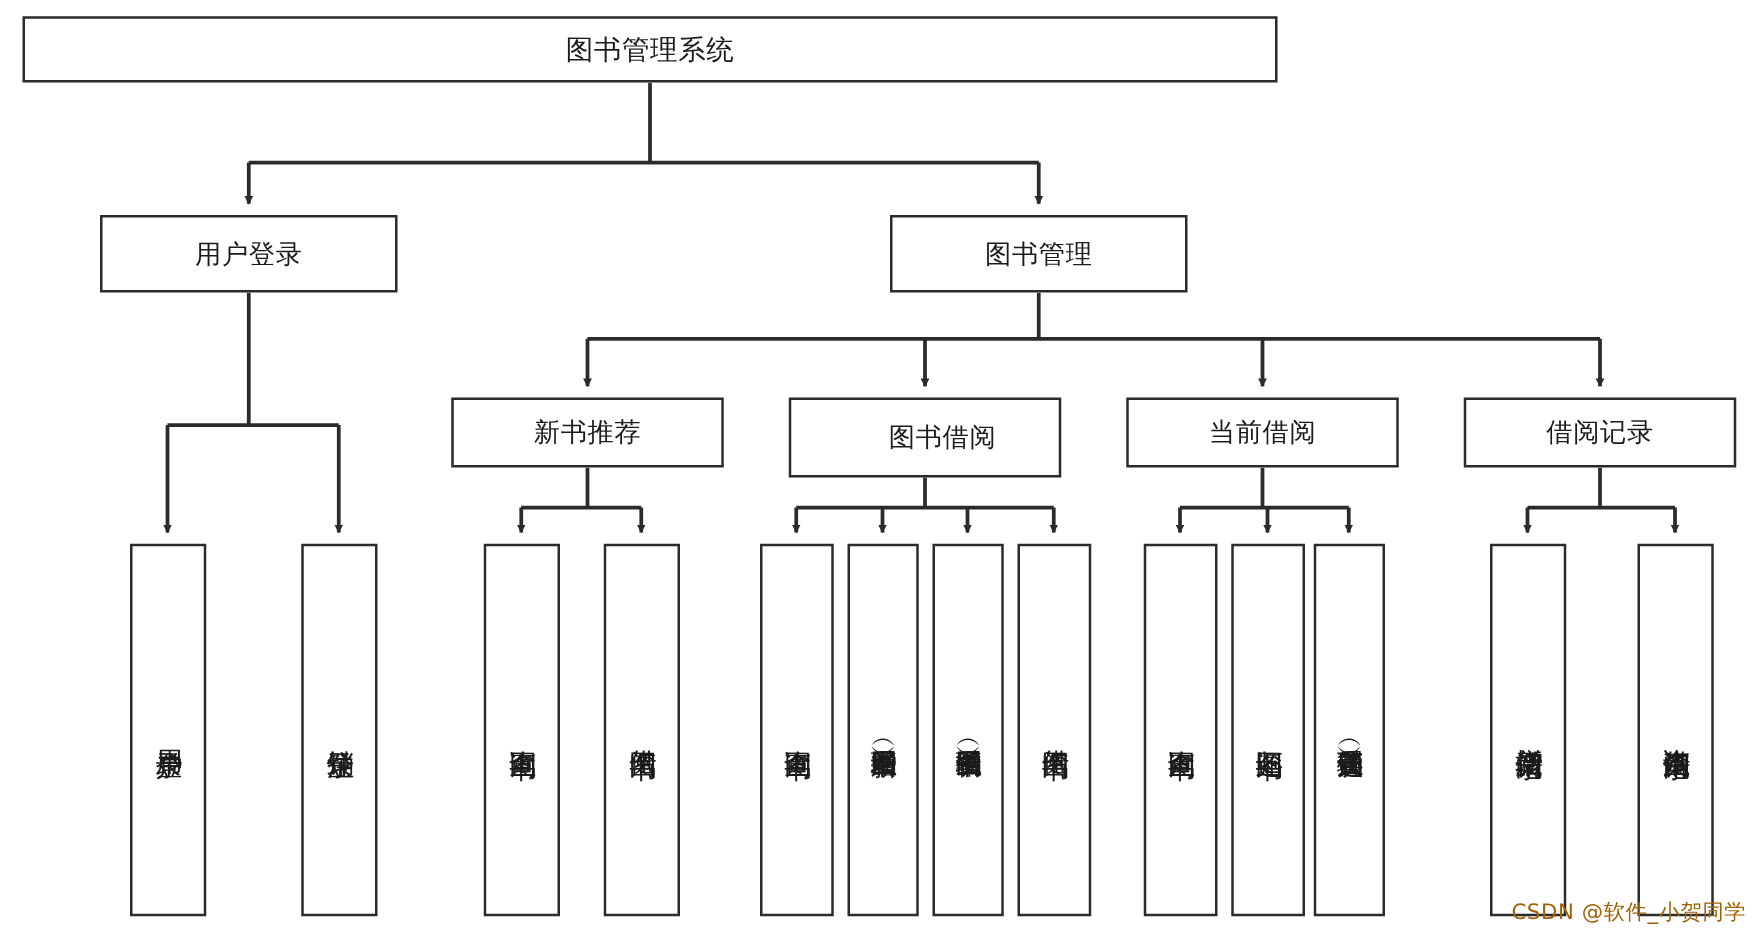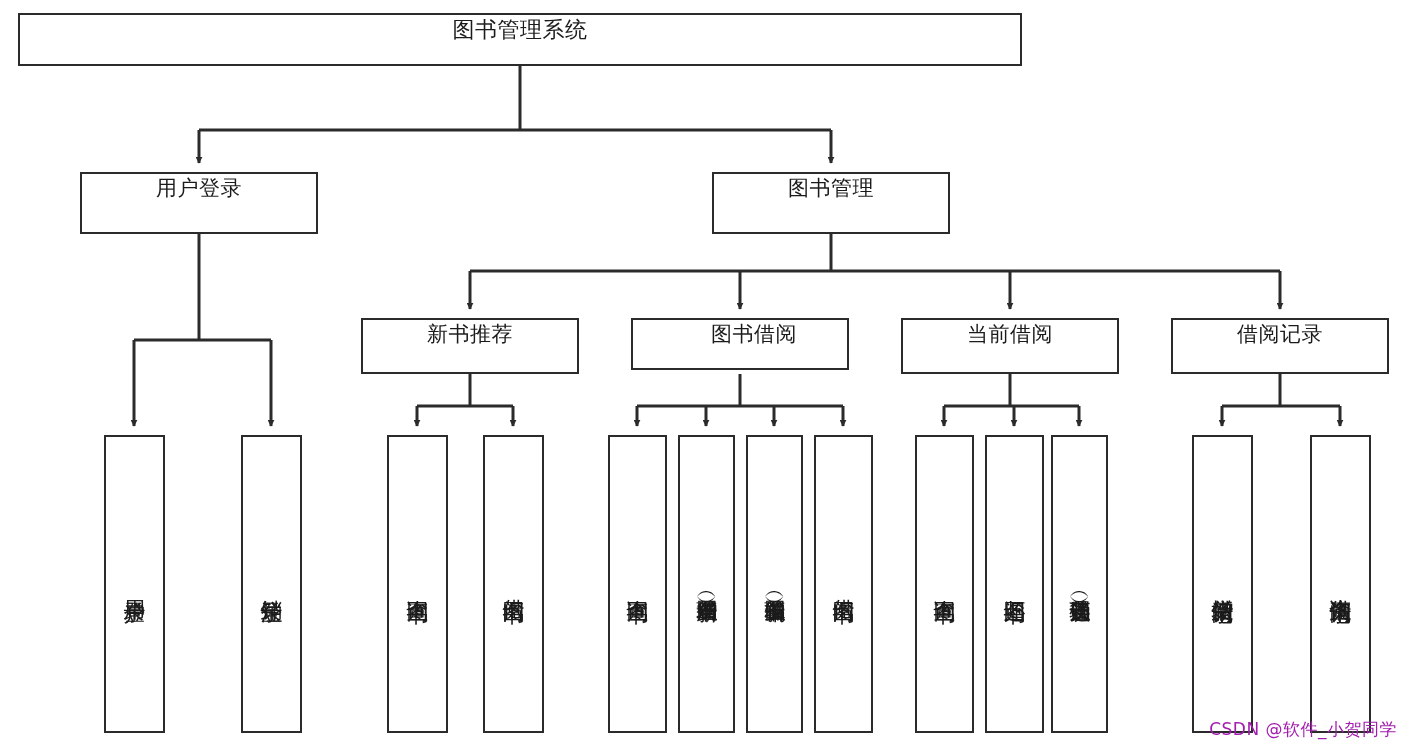--- a/index.html
+++ b/index.html
@@ -24,20 +24,21 @@
     width: 1405px;
     height: 747px;
     pointer-events: none;
   }
   .node {
     position: absolute;
     box-sizing: border-box;
     border: 2.5px solid #2b2b2b;
     background: #ffffff;
     display: flex;
+    align-items: center;
     justify-content: center;
     color: #1b1b1b;
   }
   .node-h {
     font-size: 21px;
     letter-spacing: 0.5px;
     white-space: nowrap;
   }
   .node-root .node-h {
     font-size: 22px;
@@ -58,21 +59,21 @@
   .vtext.tight {
     font-size: 21px;
     line-height: 1.1;
     letter-spacing: 0px;
   }
   .watermark {
     position: absolute;
     right: 8px;
     bottom: 6px;
     font-size: 17px;
-    color: #a21caf;
+    color: #a16207;
     white-space: nowrap;
     letter-spacing: 0.5px;
   }
 </style>
 </head>
 <body>
 
 <div id="canvas">
 
   <svg id="edges" viewBox="0 0 1405 747" width="1405" height="747" aria-hidden="true">
@@ -147,21 +148,21 @@
   <div class="node" style="left:80px; top:172px; width:238px; height:62px;">
     <span class="node-h">用户登录</span>
   </div>
   <div class="node" style="left:361px; top:318px; width:218px; height:56px;">
     <span class="node-h">新书推荐</span>
   </div>
 
   <div class="node" style="left:712px; top:172px; width:238px; height:62px;">
     <span class="node-h">图书管理</span>
   </div>
-  <div class="node" style="left:631px; top:318px; width:218px; height:52px;padding-left:28px;">
+  <div class="node" style="left:631px; top:318px; width:218px; height:64px;padding-left:28px;">
     <span class="node-h">图书借阅</span>
   </div>
   <div class="node" style="left:1171px; top:318px; width:218px; height:56px;">
     <span class="node-h">借阅记录</span>
   </div>
   <div class="node" style="left:901px; top:318px; width:218px; height:56px;">
     <span class="node-h">当前借阅</span>
   </div>
 
   <div class="node node-v" style="left:104px; top:435px; width:61px; height:298px;">

